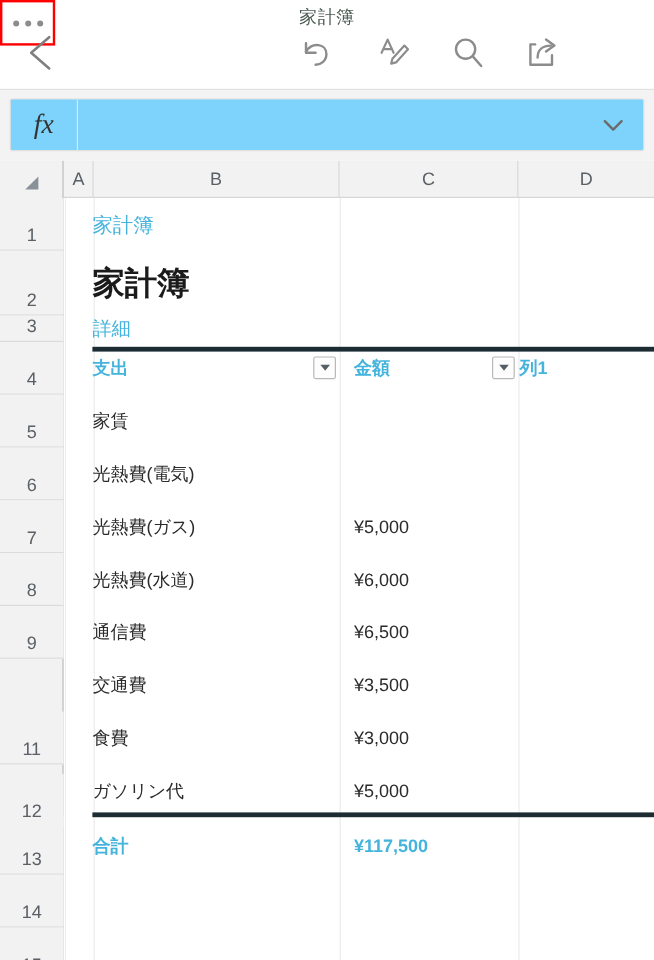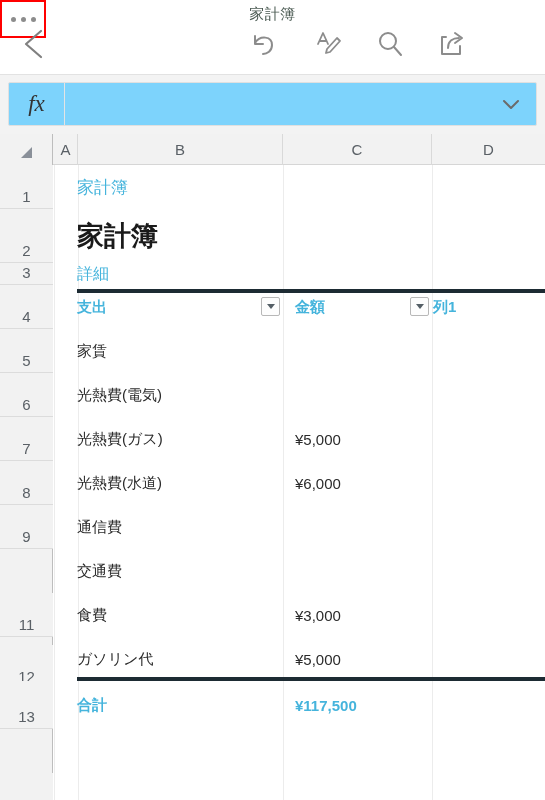--- a/index.html
+++ b/index.html
@@ -269,20 +269,21 @@
     <div class="rowhdr" style="top:98px;  height:22px">3</div>
     <div class="rowhdr" style="top:120px; height:44px">4</div>
     <div class="rowhdr" style="top:164px; height:44px">5</div>
     <div class="rowhdr" style="top:208px; height:44px">6</div>
     <div class="rowhdr" style="top:252px; height:44px">7</div>
     <div class="rowhdr" style="top:296px; height:44px">8</div>
     <div class="rowhdr" style="top:340px; height:44px">9</div>
     <div class="rowhdr" style="top:428px; height:44px">11</div>
     <div class="rowhdr" style="top:480px; height:44px">12</div>
     <div class="rowhdr" style="top:516px; height:48px">13</div>
+    <div class="rowhdr" style="top:564px; height:44px">14</div>
     <div class="rowhdr" style="top:608px; height:44px">15</div>
   </div>
 
   <div id="grid">
     <div class="colsep" style="left:0px"></div>
     <div class="colsep" style="left:24px"></div>
     <div class="colsep" style="left:229px"></div>
     <div class="colsep" style="left:378px"></div>
 
     <div class="cell c-label accent" style="top:0px;height:44px;font-size:17px">家計簿</div>
@@ -309,22 +310,24 @@
 
     <div class="cell c-label dark" style="top:208px;height:44px">光熱費(電気)</div>
 
     <div class="cell c-label dark" style="top:252px;height:44px">光熱費(ガス)</div>
     <div class="cell c-amount dark" style="top:252px;height:44px">¥5,000</div>
 
     <div class="cell c-label dark" style="top:296px;height:44px">光熱費(水道)</div>
     <div class="cell c-amount dark" style="top:296px;height:44px">¥6,000</div>
 
     <div class="cell c-label dark" style="top:340px;height:44px">通信費</div>
+    <div class="cell c-amount dark" style="top:340px;height:44px">¥6,500</div>
 
     <div class="cell c-label dark" style="top:384px;height:44px">交通費</div>
+    <div class="cell c-amount dark" style="top:384px;height:44px">¥3,500</div>
 
     <div class="cell c-label dark" style="top:428px;height:44px">食費</div>
     <div class="cell c-amount dark" style="top:428px;height:44px">¥3,000</div>
 
     <div class="cell c-label dark" style="top:472px;height:44px">ガソリン代</div>
     <div class="cell c-amount dark" style="top:472px;height:44px">¥5,000</div>
 
     <div class="rule" style="top:512px"></div>
 
     <div class="cell c-label accent bold" style="top:518px;height:44px">合計</div>

